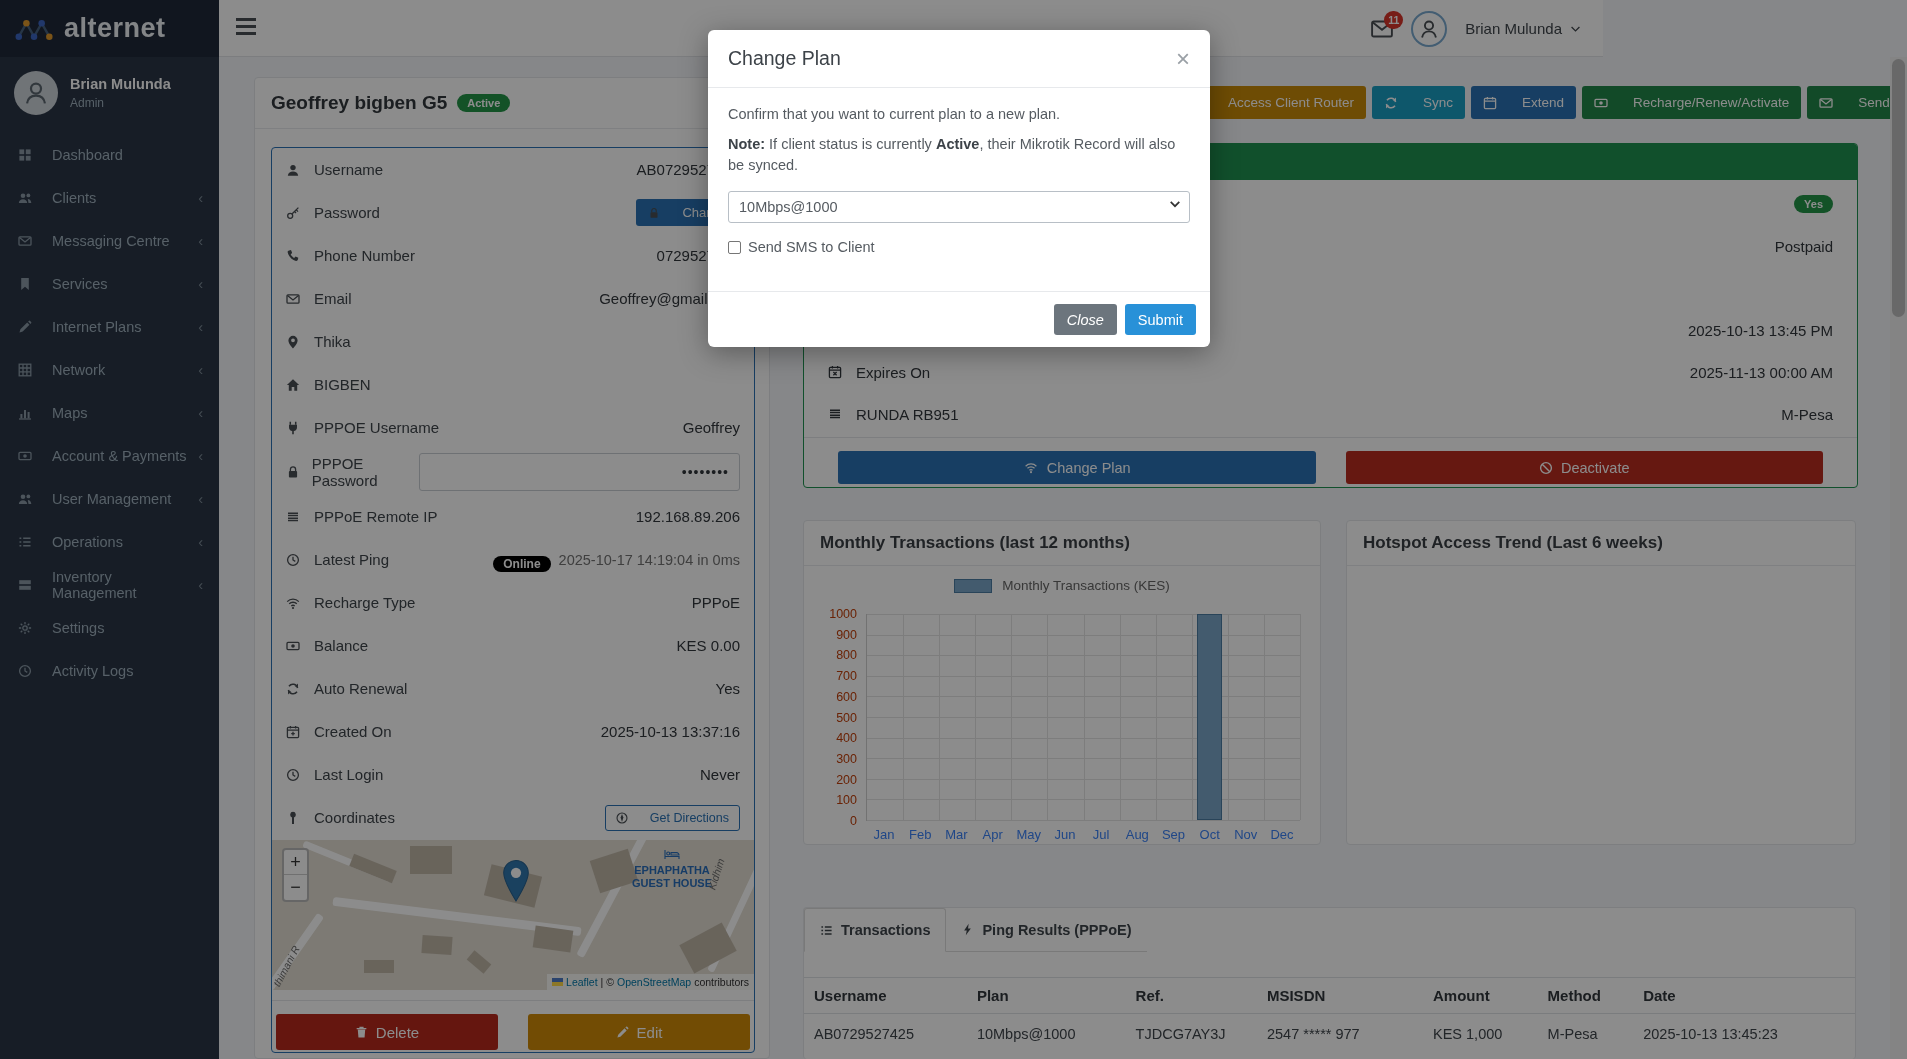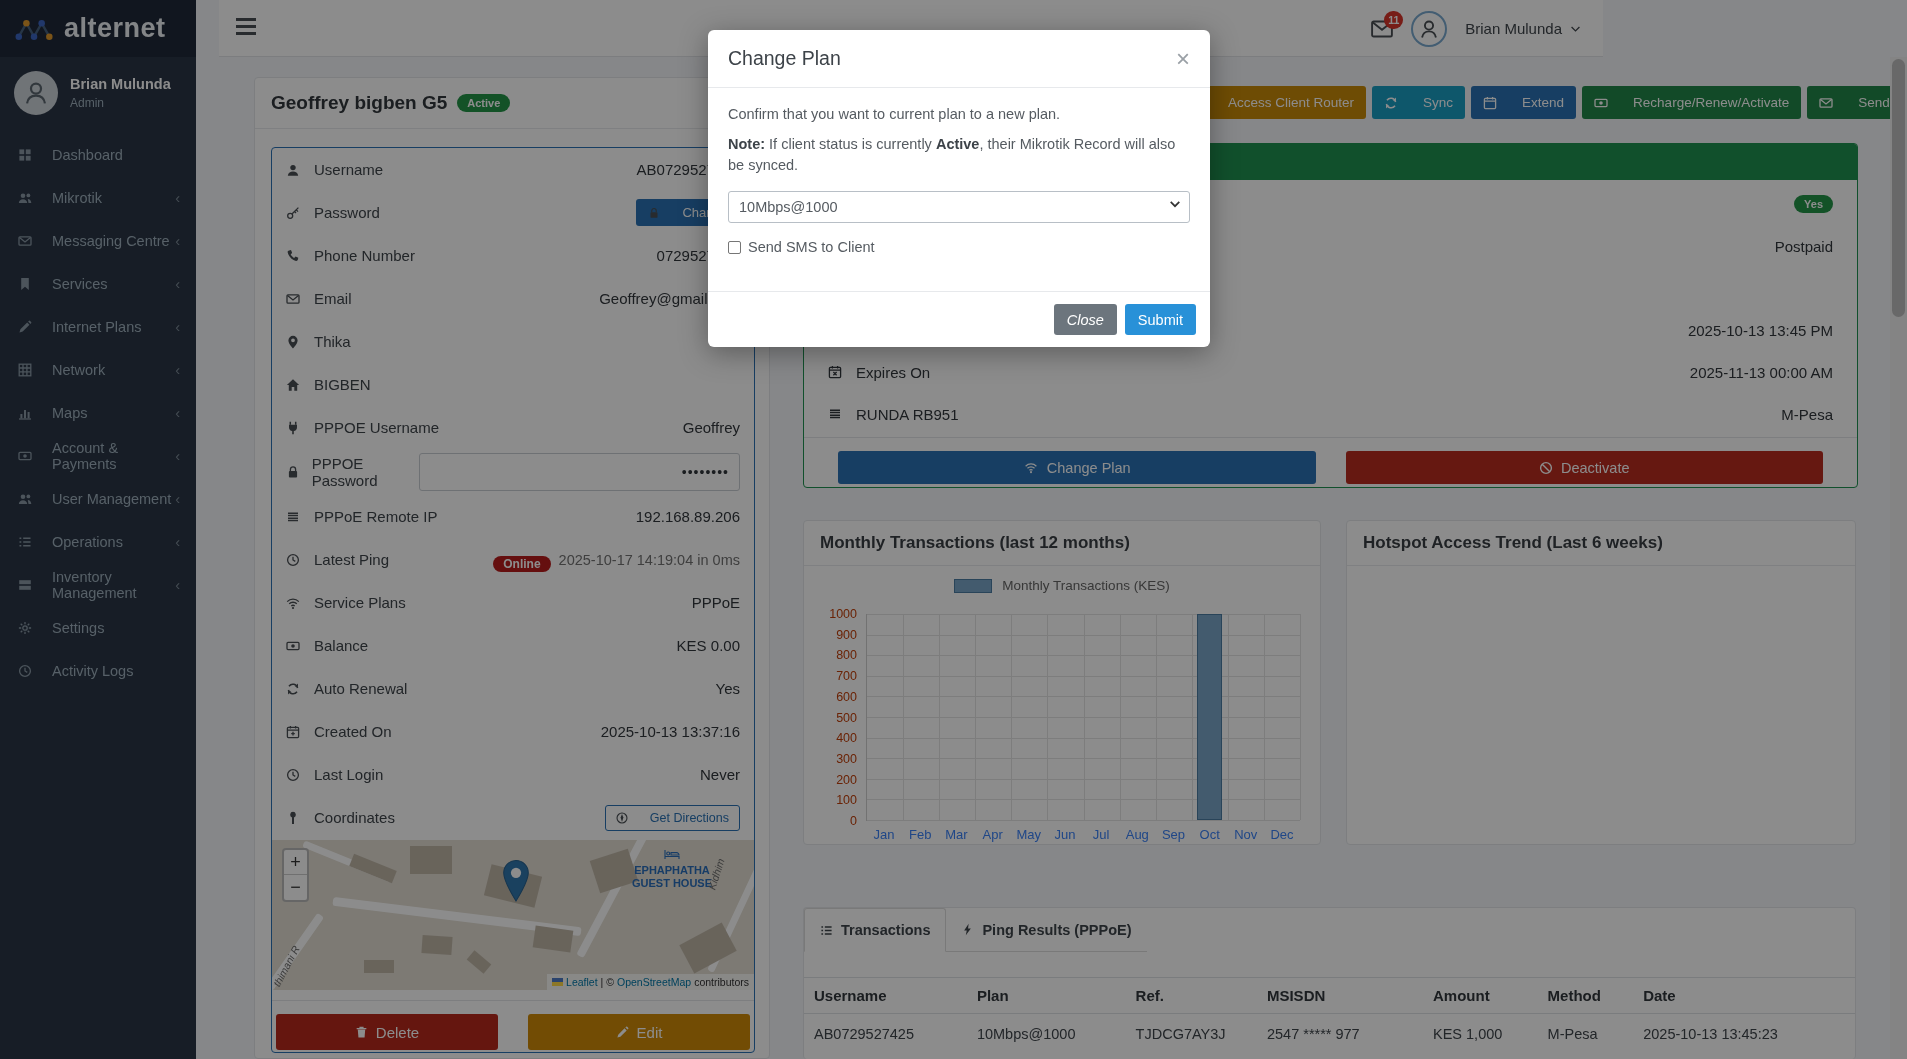--- a/index.html
+++ b/index.html
@@ -3,21 +3,21 @@
 <meta charset="utf-8">
 <style>
   * { margin:0; padding:0; box-sizing:border-box; }
   html,body { width:1907px; height:1059px; overflow:hidden; background:#f4f6f9;
               font-family:"Liberation Sans", sans-serif; }
   #root { position:relative; width:1907px; height:1059px; overflow:hidden; }
   .ic { display:inline-flex; vertical-align:middle; }
   .ic svg { display:block; }
 
   
-  #sidebar { position:absolute; left:0; top:0; width:196px; height:1059px; background:#2a3646; z-index:10; }
+  #sidebar { position:absolute; left:0; top:0; width:219px; height:1059px; background:#2a3646; z-index:10; }
   #brand { height:57px; background:#20293a; display:flex; align-items:center; padding-left:14px; gap:8px; }
   #brand-text { color:#eef2f6; font-size:27px; font-weight:bold; letter-spacing:.5px; }
   #user-panel { display:flex; align-items:center; gap:12px; padding:14px 12px 18px 14px; }
   #user-avatar { width:44px; height:44px; border-radius:50%; background:#cdd3d9; display:flex; align-items:center; justify-content:center; color:#5b6770; }
   #user-name { color:#fff; font-size:14.5px; font-weight:bold; }
   #user-role { color:#9fb0bd; font-size:12px; margin-top:4px; }
   .side-item { display:flex; align-items:center; height:43px; padding:0 16px 0 18px; color:#9fb0bd; font-size:14.5px; cursor:pointer; }
   .side-item .ic { width:22px; margin-right:12px; color:#8b9aa7; }
   .side-item .lbl { flex:1; }
   .side-item .chev { color:#7d8b97; }
@@ -40,21 +40,21 @@
   #client-card { left:254px; top:77px; width:516px; height:982px; border-radius:4px; }
   #client-head { display:flex; align-items:center; gap:10px; padding:14px 16px; border-bottom:1px solid #e8eaed; }
   #client-title { font-size:19px; font-weight:bold; color:#32373c; }
   .badge-green { background:#249548; color:#fff; font-size:11px; font-weight:bold; padding:3px 10px; border-radius:10px; }
   #detail-box { position:absolute; left:16px; top:69px; width:484px; height:906px; border:1.5px solid #2a72b5; border-radius:4px; overflow:hidden; }
   .d-row { display:flex; align-items:center; height:43px; padding:0 14px; }
   .d-row .ic { width:20px; color:#4a4f54; margin-right:8px; }
   .d-label { color:#3f454b; font-size:15px; }
   .d-value { margin-left:auto; color:#32373c; font-size:15px; white-space:nowrap; }
   .d-link { margin-left:8px; color:#737373; font-size:14.5px; white-space:nowrap; cursor:pointer; }
-  .badge-online { margin-left:auto; background:#b91c1c; color:#fff; font-size:12px; font-weight:bold; padding:1px 10px; border-radius:10px;margin-top:8px; }
+  .badge-online { margin-left:auto; background:#000000; color:#fff; font-size:12px; font-weight:bold; padding:1px 10px; border-radius:10px;margin-top:8px; }
   .btn-small-blue { margin-left:auto; background:#2a72b5; color:#fff; border:none; font-size:13px; padding:6px 12px; border-radius:3px; display:flex; align-items:center; gap:6px; cursor:pointer; }
   .pw-input { margin-left:auto; width:360px; height:38px; border:1px solid #c9ced4; border-radius:3px; background:#fff; text-align:right; padding:0 10px; font-size:14px; color:#32373c; letter-spacing:1px; }
   .row-input { height:46px; }
   .btn-directions { margin-left:auto; background:#fff; border:1px solid #2a72b5; color:#2a72b5; font-size:12.5px; padding:5px 10px; border-radius:3px; display:flex; align-items:center; gap:6px; cursor:pointer; }
 
   
   #map { position:relative; width:100%; height:150px; background:#e3ded3; overflow:hidden; margin-top:1px; }
   .bld { position:absolute; background:#bfb6a7; }
   .road { position:absolute; background:#ffffff; border-radius:3px; }
   #zoomctl { position:absolute; left:10px; top:8px; width:27px; background:#fff; border:2px solid rgba(60,60,60,.35); border-radius:4px; z-index:3; }
@@ -189,21 +189,21 @@
         <div class="side-item">
           <span class="ic">
             <svg width="14" height="14" viewBox="0 0 14 14" fill="currentColor">
               <style>.st{fill:none;stroke:currentColor;stroke-width:1.3}.st2{fill:none;stroke:currentColor;stroke-width:1.5}</style>
               <circle cx="5" cy="4.8" r="2.3"></circle>
               <path d="M.8 12c.3-2.6 2-3.7 4.2-3.7s3.9 1.1 4.2 3.7z"></path>
               <circle cx="10.4" cy="4.4" r="1.9"></circle>
               <path d="M9.8 8.1c1.9.2 3.2 1.3 3.5 3.9h-2.8z"></path>
             </svg>
           </span>
-          <span class="lbl">Mikrotik</span>
+          <span class="lbl">Clients</span>
           <span class="chev">‹</span>
         </div>
         <div class="side-item">
           <span class="ic">
             <svg width="14" height="14" viewBox="0 0 14 14" fill="currentColor">
               <style>.st{fill:none;stroke:currentColor;stroke-width:1.3}.st2{fill:none;stroke:currentColor;stroke-width:1.5}</style>
               <rect x="1" y="2.8" width="12" height="8.4" rx="1" class="st"></rect>
               <path d="M1.5 3.5L7 8l5.5-4.5" class="st"></path>
             </svg>
           </span>
@@ -479,21 +479,21 @@
             <span class="d-link">2025-10-17 14:19:04 in 0ms</span>
           </div>
           <div class="d-row">
             <span class="ic">
               <svg width="14" height="14" viewBox="0 0 14 14" fill="currentColor">
                 <style>.st{fill:none;stroke:currentColor;stroke-width:1.3}.st2{fill:none;stroke:currentColor;stroke-width:1.5}</style>
                 <path d="M1.2 5.6a8.2 8.2 0 0 1 11.6 0M3.2 7.8a5.4 5.4 0 0 1 7.6 0M5.3 10a2.5 2.5 0 0 1 3.4 0" class="st"></path>
                 <circle cx="7" cy="12" r="1.1"></circle>
               </svg>
             </span>
-            <span class="d-label">Service Plans</span>
+            <span class="d-label">Recharge Type</span>
             <span class="d-value">PPPoE</span>
           </div>
           <div class="d-row">
             <span class="ic">
               <svg width="14" height="14" viewBox="0 0 14 14" fill="currentColor">
                 <style>.st{fill:none;stroke:currentColor;stroke-width:1.3}.st2{fill:none;stroke:currentColor;stroke-width:1.5}</style>
                 <rect x="1" y="3.4" width="12" height="7.2" rx="1" class="st"></rect>
                 <circle cx="7" cy="7" r="1.8"></circle>
               </svg>
             </span>

